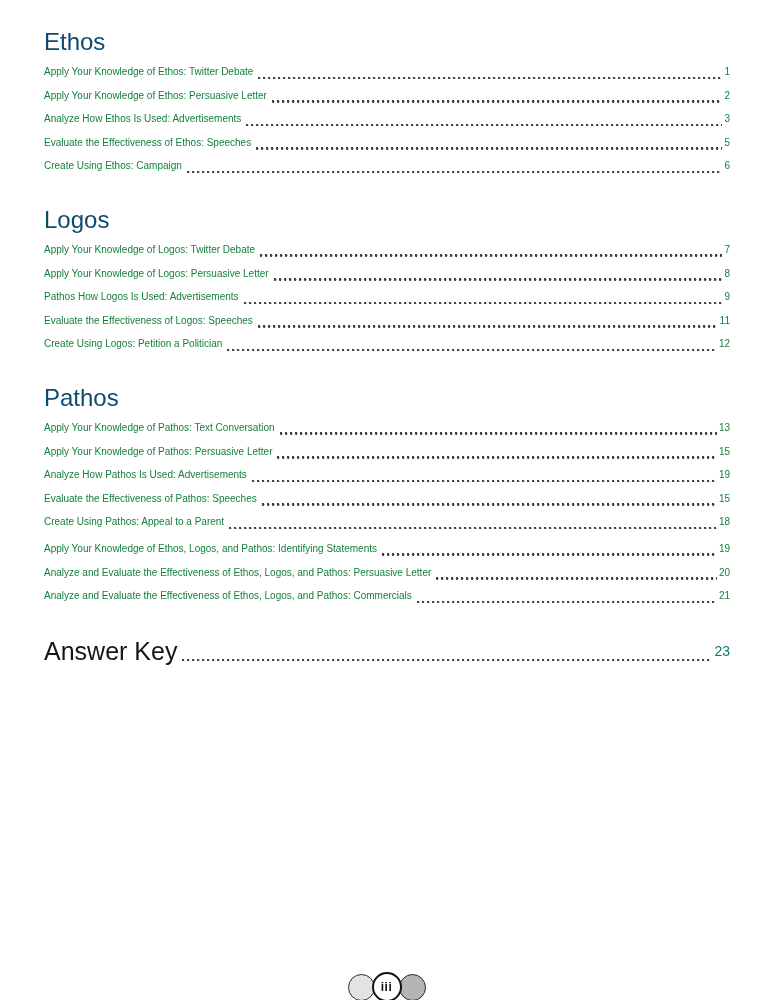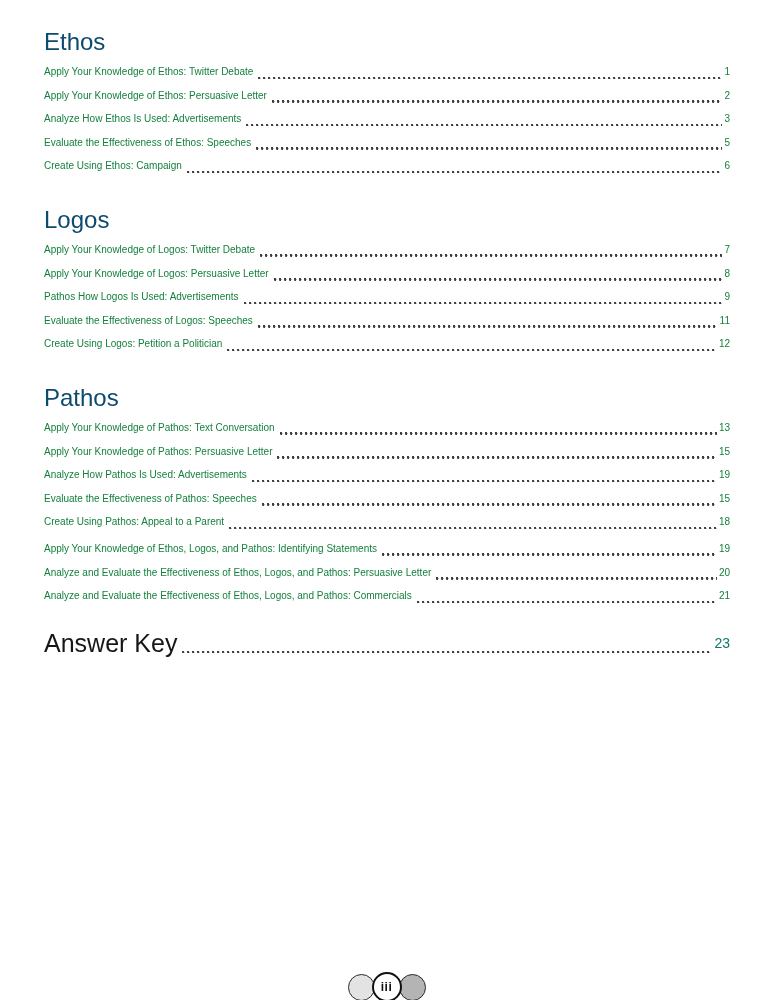--- a/index.html
+++ b/index.html
@@ -62,21 +62,21 @@
     right: 0;
     bottom: 4.5px;
     height: 2.6px;
     background-image: radial-gradient(circle at 1.2px 1.2px, #3f3f3f 1.1px, transparent 1.45px);
     background-size: 5px 2.6px;
     background-repeat: repeat-x;
   }
   .answer-row {
     display: flex;
     align-items: flex-end;
-    margin-top: 18px;
+    margin-top: 26px;
   }
   .answer-row .answer-label {
     font-size: 25px;
     line-height: 34px;
     font-weight: 400;
     color: #161616;
     white-space: nowrap;
   }
   .answer-row .pagenum {
     font-size: 14px;

